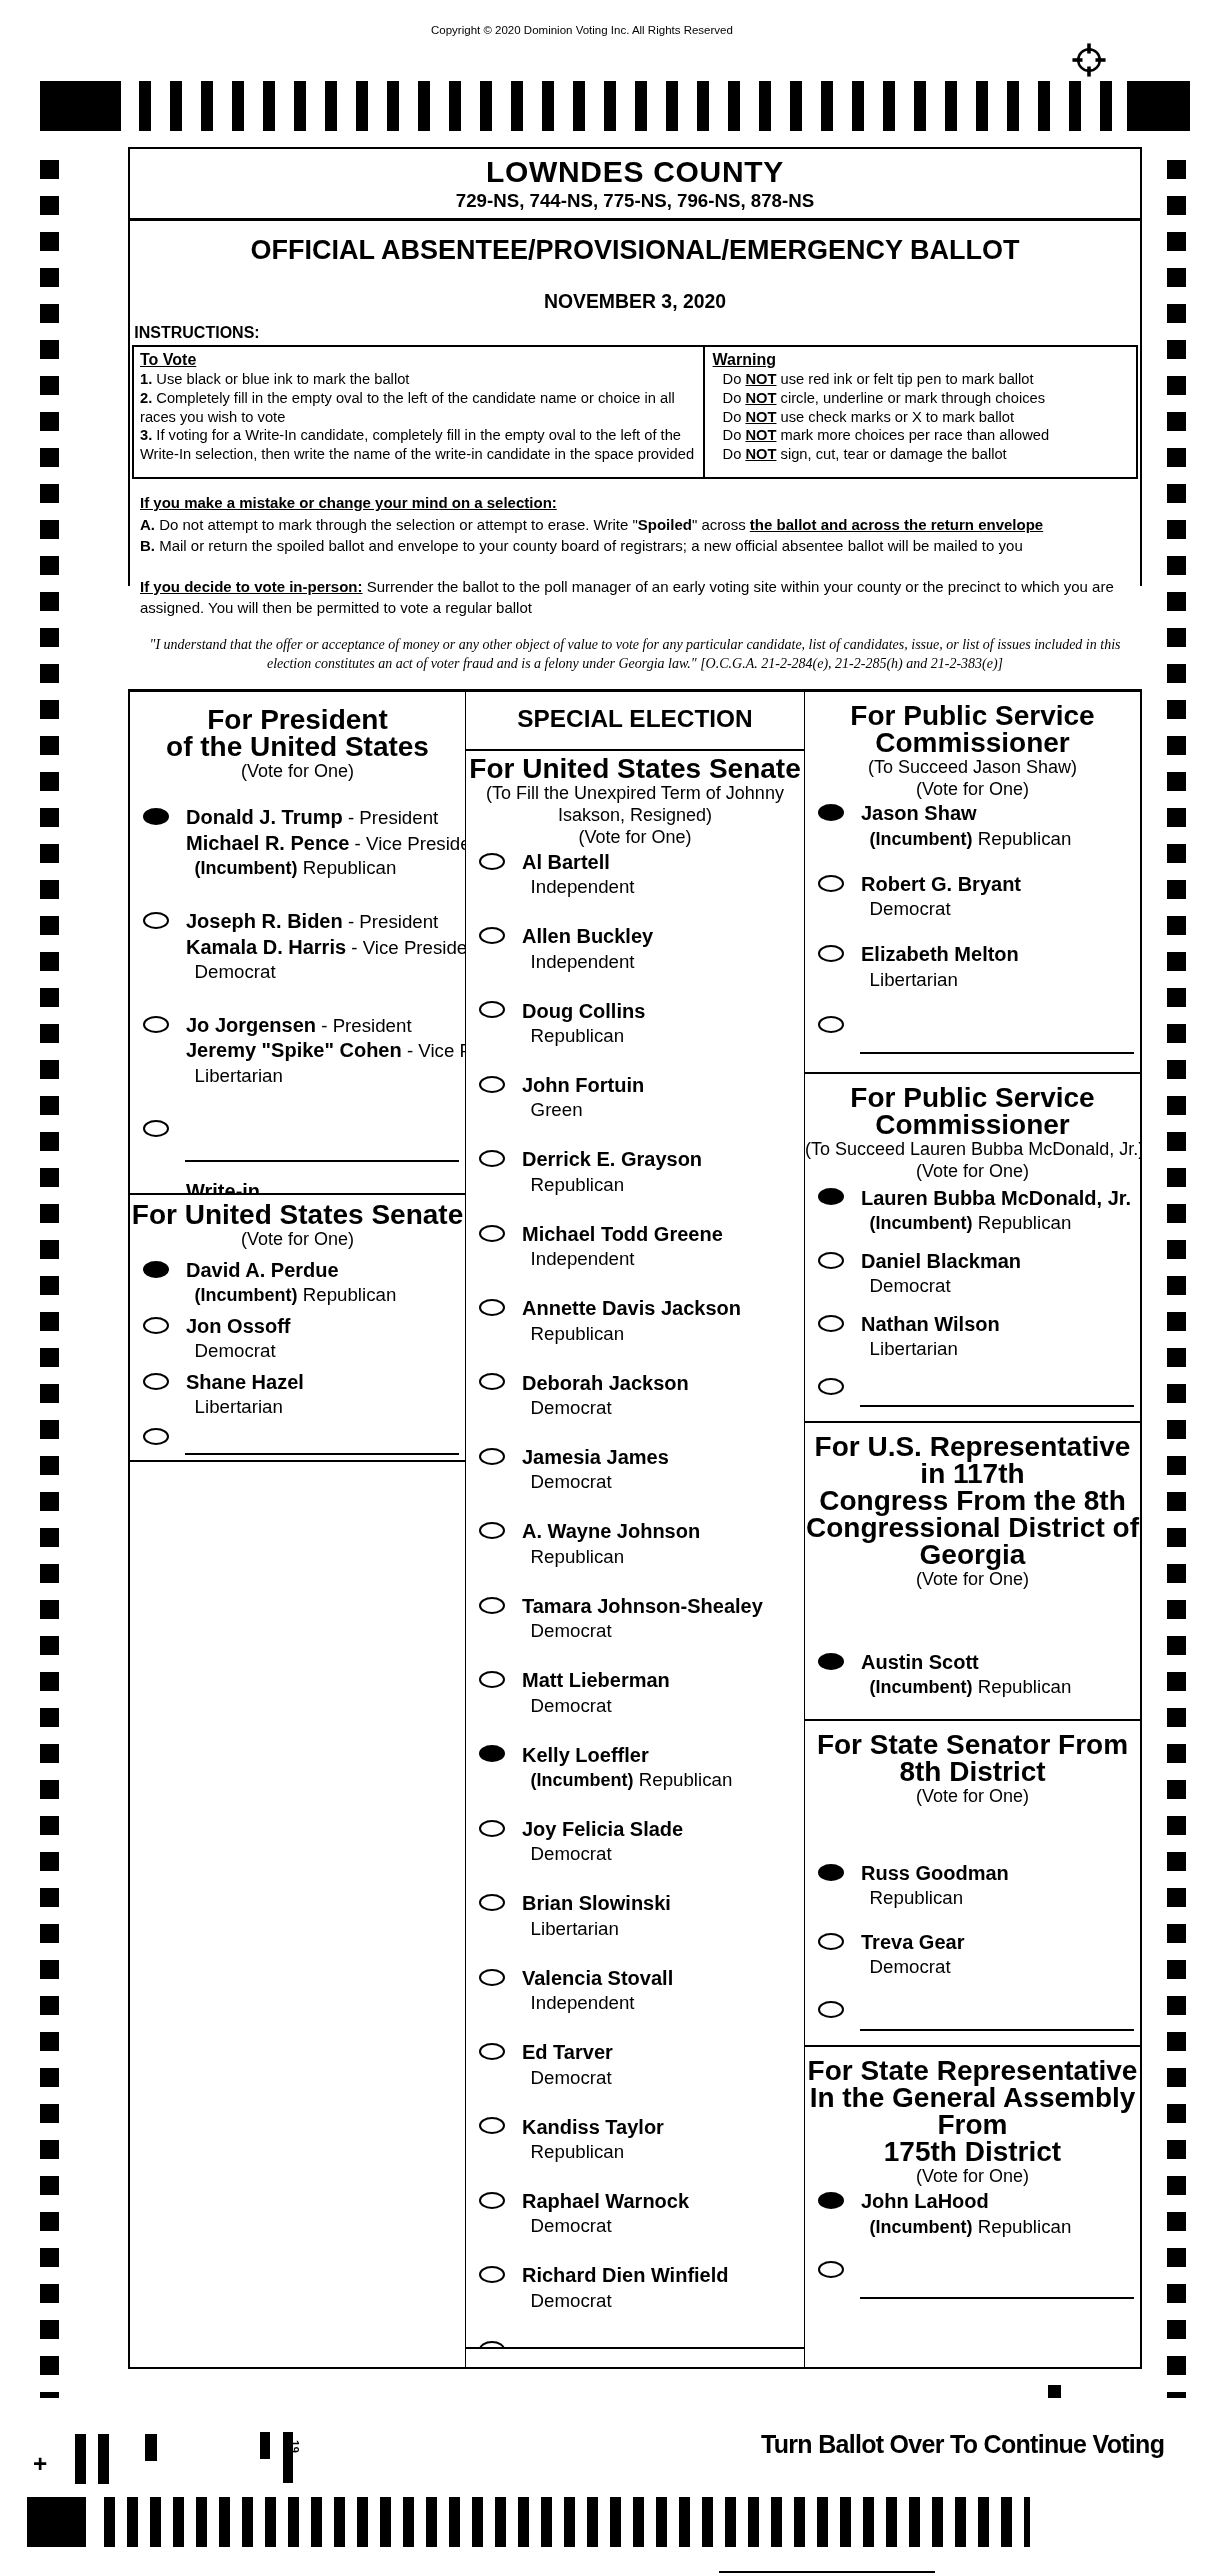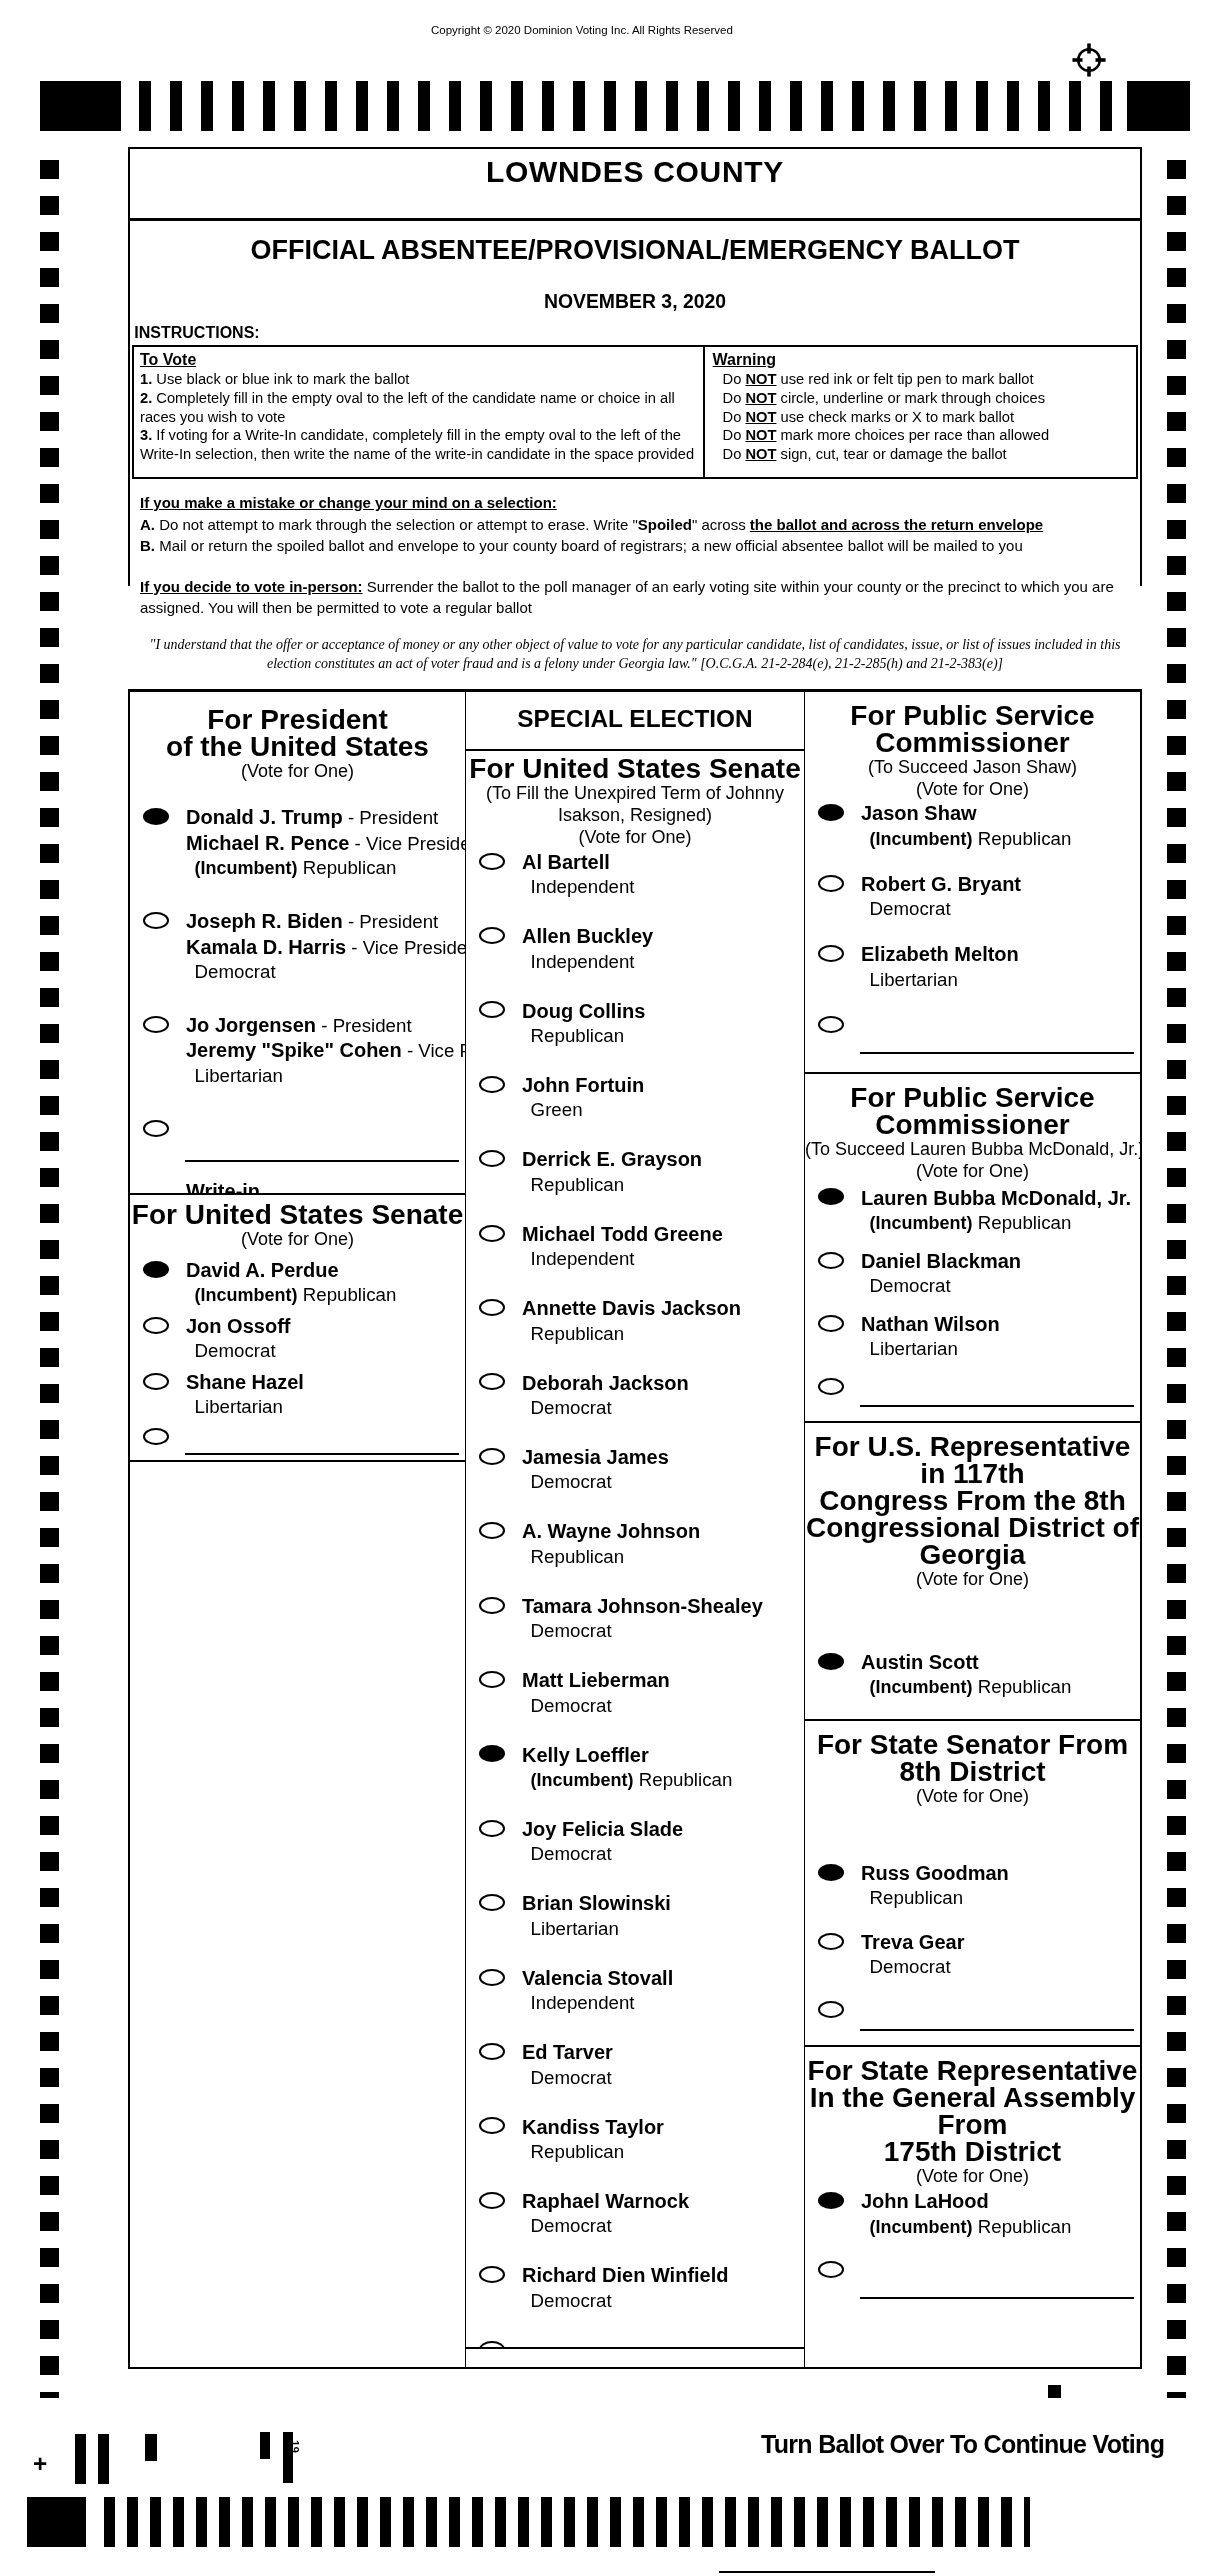--- a/index.html
+++ b/index.html
@@ -102,20 +102,21 @@
 <div class="blk" style="left:283px;top:2432px;width:10px;height:51px"></div>
 <div class="blk" style="left:1048px;top:2385px;width:13px;height:13px"></div>
 <div class="plus-mark">+</div>
 <div class="id-19">19</div>
 <div class="bottom-line"></div>
 <div class="turn-over">Turn Ballot Over To Continue Voting</div>
 
 <div class="header-box">
   <div class="county-sec">
     <div class="county-title">LOWNDES COUNTY</div>
+    <div class="precincts">729-NS, 744-NS, 775-NS, 796-NS, 878-NS</div>
   </div>
   <div class="title-sec">
     <div class="ballot-type">OFFICIAL ABSENTEE/PROVISIONAL/EMERGENCY BALLOT</div>
     <div class="etitle">NOVEMBER 3, 2020</div>
   </div>
   <div class="instr-label">INSTRUCTIONS:</div>
   <div class="instr-row">
     <div class="tovote">
       <div class="ib-title">To Vote</div>
       <div>

